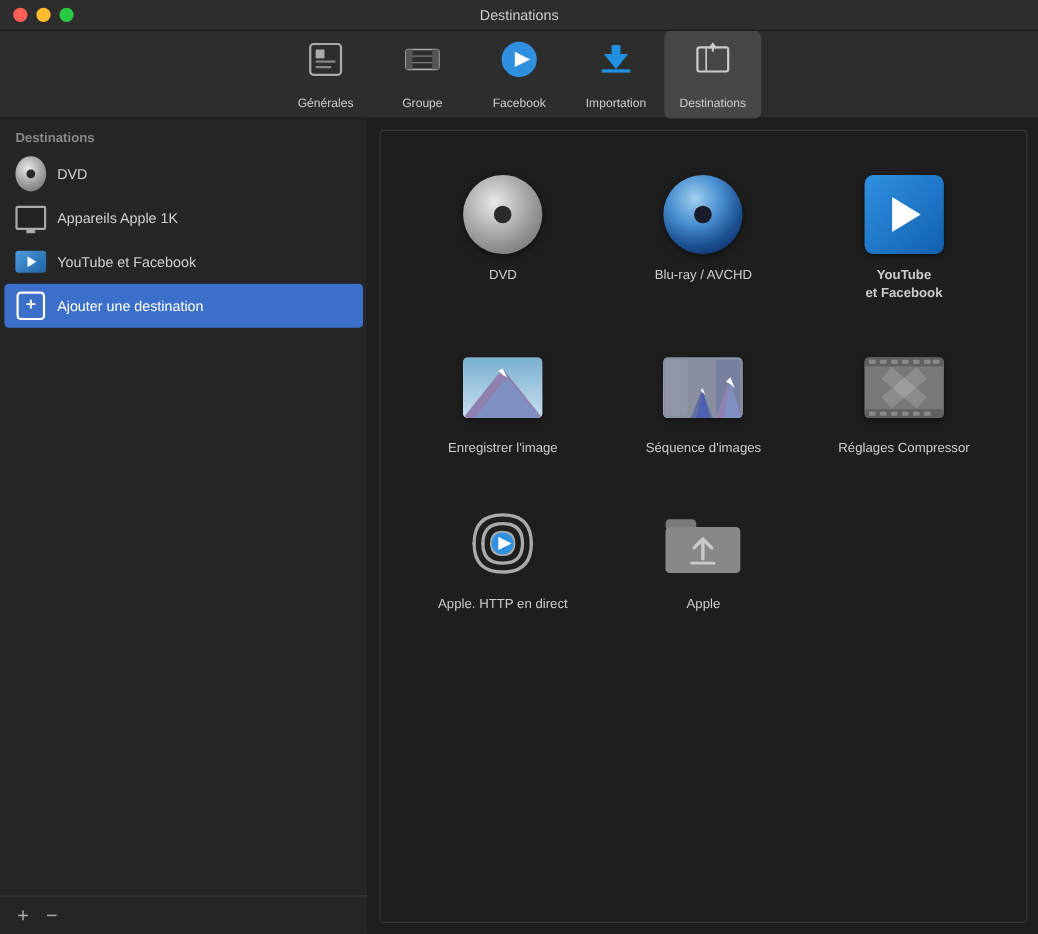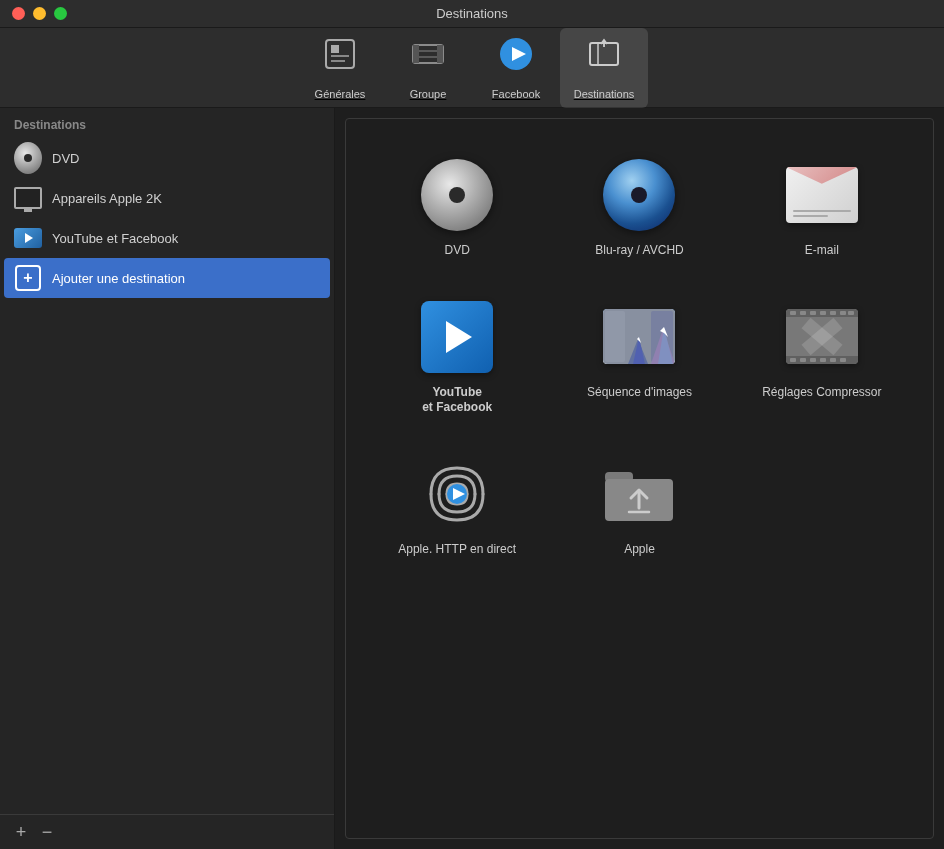--- a/index.html
+++ b/index.html
@@ -57,21 +57,20 @@
       display: flex;
       flex-direction: column;
       align-items: center;
       justify-content: center;
       width: 88px;
       height: 80px;
       cursor: pointer;
       padding: 8px;
       gap: 16px;
       border-radius: 6px;
-      text-decoration: underline;
     }
     .toolbar-item.active {
       background: rgba(255,255,255,0.12);
     }
     .toolbar-icon {
       width: 36px;
       height: 36px;
       display: flex;
       align-items: center;
       justify-content: center;
@@ -451,20 +450,30 @@
   <div class="toolbar-item">
     <div class="toolbar-icon">
       <svg width="36" height="36" viewBox="0 0 36 36">
         <circle cx="18" cy="18" r="16" fill="#3090e0"></circle>
         <polygon points="14,11 28,18 14,25" fill="white"></polygon>
       </svg>
     </div>
     <span class="toolbar-label">Facebook</span>
   </div>
 
+  <div class="toolbar-item">
+    <div class="toolbar-icon">
+      <svg width="34" height="34" viewBox="0 0 34 34">
+        <polygon points="17,26 6,12 28,12" fill="#2090e0"></polygon>
+        <rect x="13" y="4" width="8" height="10" fill="#2090e0"></rect>
+        <rect x="4" y="26" width="26" height="3" fill="#2090e0"></rect>
+      </svg>
+    </div>
+    <span class="toolbar-label">Importation</span>
+  </div>
 
   <div class="toolbar-item active">
     <div class="toolbar-icon">
       <svg width="34" height="34" viewBox="0 0 34 34">
         <rect x="3" y="6" width="28" height="22" rx="2" fill="none" stroke="#ccc" stroke-width="2"></rect>
         <path d="M11 6 L11 28" stroke="#ccc" stroke-width="1.5"></path>
         <path d="M17 3 L17 10 M14 7 L17 3 L20 7" fill="none" stroke="#ccc" stroke-width="1.8"></path>
       </svg>
     </div>
     <span class="toolbar-label">Destinations</span>
@@ -484,21 +493,21 @@
         <span>DVD</span>
       </div>
 
 
 
 
       <div class="sidebar-item">
         <div class="sidebar-item-icon">
           <div class="device-icon"></div>
         </div>
-        <span>Appareils Apple 2K</span>
+        <span>Appareils Apple 1K</span>
       </div>
 
       <div class="sidebar-item">
         <div class="sidebar-item-icon">
           <div class="yt-sidebar-icon">
             <div class="yt-sidebar-play"></div>
           </div>
         </div>
         <span>YouTube et Facebook</span>
       </div>
@@ -526,43 +535,53 @@
       <span class="dest-label">DVD</span>
     </div>
 
     <div class="dest-item">
       <div class="dest-icon">
         <div class="bluray-disc"></div>
       </div>
       <span class="dest-label">Blu-ray / AVCHD</span>
     </div>
 
-    <div class="dest-item">
-      <div class="dest-icon">
-        <div class="email-icon-wrap">
-          <div class="email-flap"></div>
-          <div class="email-body-lines">
-            <div class="email-line"></div>
-            <div class="email-line" style="width:60%;"></div>
-          </div>
-        </div>
-      </div>
-      <span class="dest-label">E-mail</span>
-    </div>
 
     <div class="dest-item">
       <div class="dest-icon">
         <div class="youtube-icon-wrap">
           <div class="play-triangle"></div>
         </div>
       </div>
       <span class="dest-label" style="white-space:pre-line;font-weight:bold;">YouTube
 et Facebook</span>
     </div>
 
+    <div class="dest-item">
+      <div class="dest-icon">
+        <div class="image-icon-wrap">
+          <svg width="72" height="55" viewBox="0 0 72 55">
+            <defs>
+              <linearGradient id="sky" x1="0" y1="0" x2="0" y2="1">
+                <stop offset="0%" stop-color="#7ab0d0"></stop>
+                <stop offset="100%" stop-color="#c8e0f0"></stop>
+              </linearGradient>
+            </defs>
+            <rect width="72" height="55" fill="url(#sky)" rx="4"></rect>
+
+            <polygon points="0,55 36,10 72,55" fill="#9080b0"></polygon>
+
+            <polygon points="10,55 40,18 70,55" fill="#8090c0"></polygon>
+
+            <polygon points="32,12 36,10 40,18 36,16" fill="white"></polygon>
+          </svg>
+        </div>
+      </div>
+      <span class="dest-label">Enregistrer l'image</span>
+    </div>
 
     <div class="dest-item">
       <div class="dest-icon">
         <div class="image-icon-wrap" style="position:relative;">
           <svg width="72" height="55" viewBox="0 0 72 55">
             <rect width="72" height="55" fill="#8890a0" rx="4"></rect>
 
             <rect x="2" y="2" width="20" height="51" fill="#9098a8" rx="2"></rect>
             <rect x="25" y="2" width="20" height="51" fill="#8890a0" rx="2"></rect>
             <rect x="48" y="2" width="22" height="51" fill="#7880a0" rx="2"></rect>

